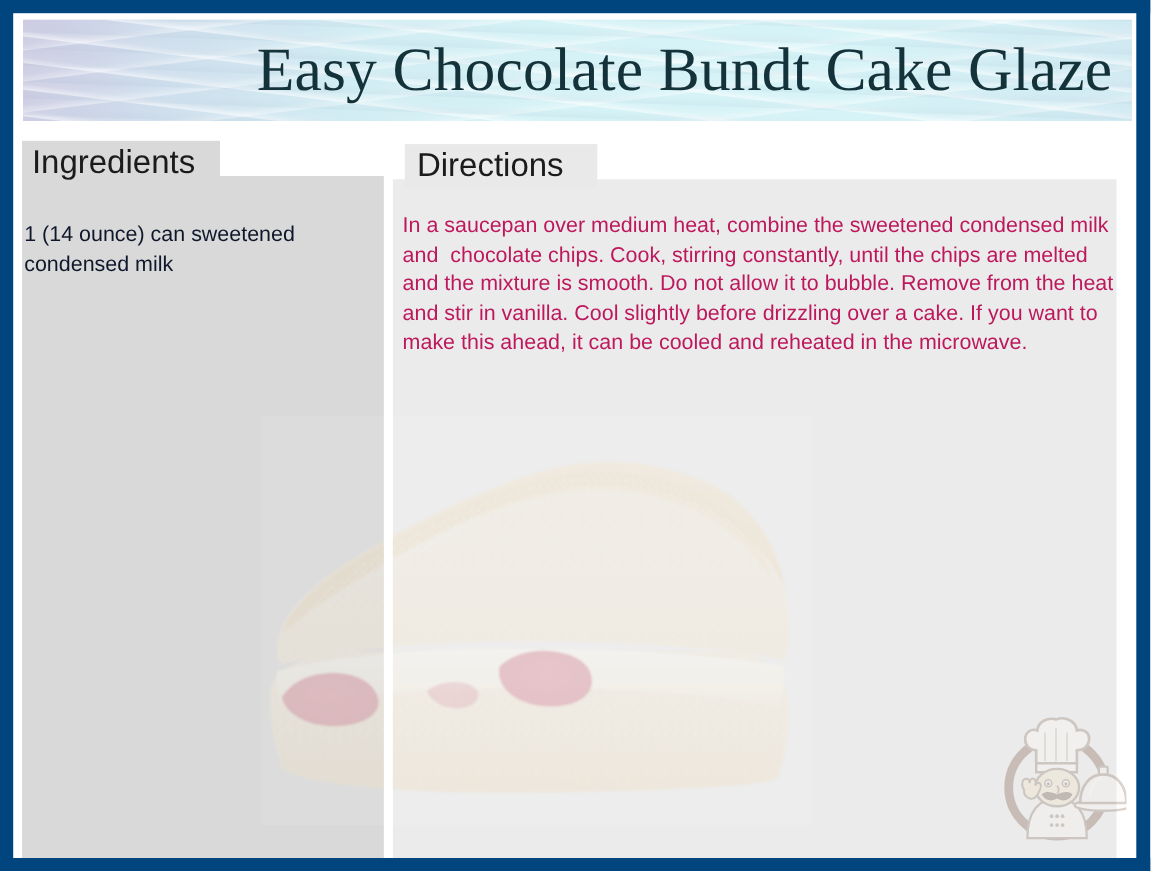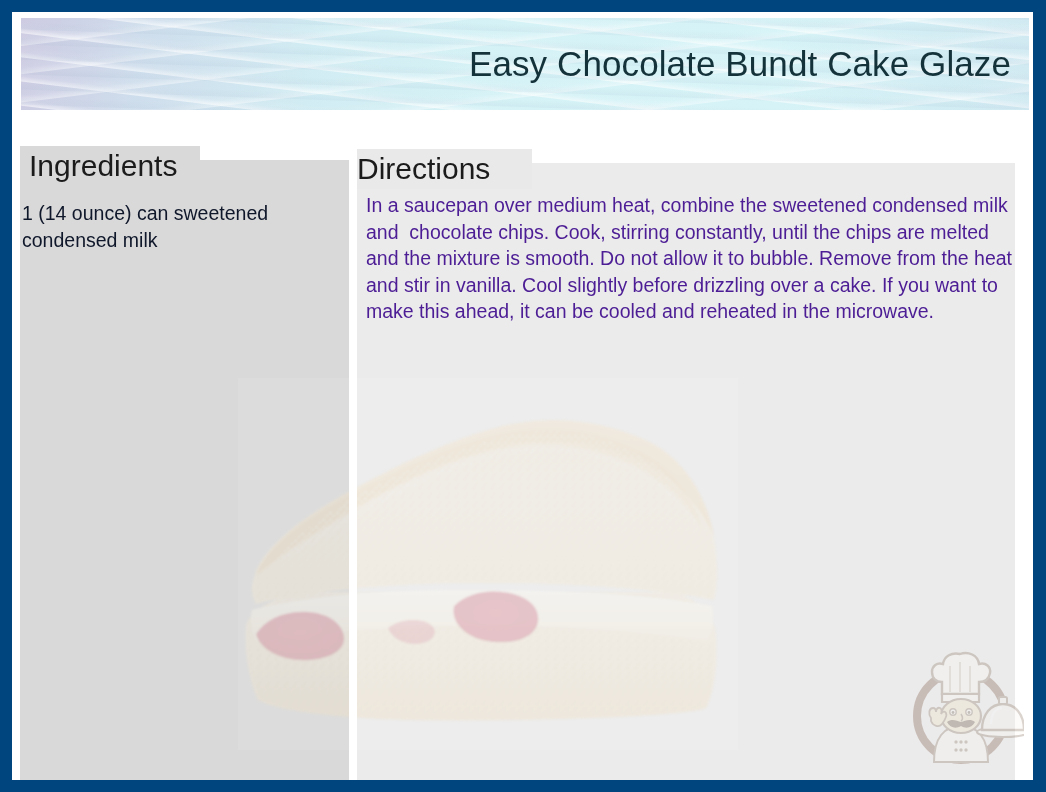--- a/index.html
+++ b/index.html
@@ -82,27 +82,28 @@
       rgba(150,170,195,0.00) 0px,
       rgba(150,170,195,0.00) 7px,
       rgba(150,175,200,0.10) 8px,
       rgba(150,175,200,0.00) 15px);
   }
   #banner-title {
     position: absolute;
     right: 18px;
     top: 50%;
     transform: translateY(-50%);
-    font-size: 35px;
+    font-size: 56px;
     line-height: 1.05;
     color: #14323a;
     white-space: nowrap;
     font-weight: 400;
     letter-spacing: 0.1px;
     z-index: 3;
+    font-family: Liberation Serif, serif;
   }
 
   
   #ingredients-panel {
     position: absolute;
     left: 20px;
     top: 160px;
     width: 329px;
     height: 620px;
     background: #d9d9d9;
@@ -118,36 +119,36 @@
     z-index: 5;
   }
 
   
   .tab {
     position: absolute;
     z-index: 12;
     display: flex;
     align-items: center;
     box-sizing: border-box;
-    margin-top: 18px;
   }
   #ingredients-tab {
     left: 20px;
     top: 128px;
     width: 180px;
     height: 40px;
     background: #d9d9d9;
     padding-left: 9px;
   }
   #directions-tab {
-    left: 357px;
+    left: 368px;
     top: 131px;
     width: 175px;
     height: 40px;
     background: #e9e9e9;
+    padding-left: 11px;
   }
   .tab-label {
     font-size: 30px;
     color: #1b1b1b;
     line-height: 1;
     font-weight: 400;
   }
 
   
   #ingredients-list {
@@ -164,21 +165,21 @@
   #ingredients-list .ing-line.wrapline { white-space: normal; }
 
   #directions-body {
     position: absolute;
     left: 366px;
     top: 192px;
     width: 650px;
     z-index: 14;
     font-size: 19.5px;
     line-height: 26.6px;
-    color: #4c1d95;
+    color: #be185d;
     white-space: pre-wrap;
   }
 
   
   #cake {
     position: absolute;
     left: 238px;
     top: 378px;
     width: 500px;
     height: 372px;

